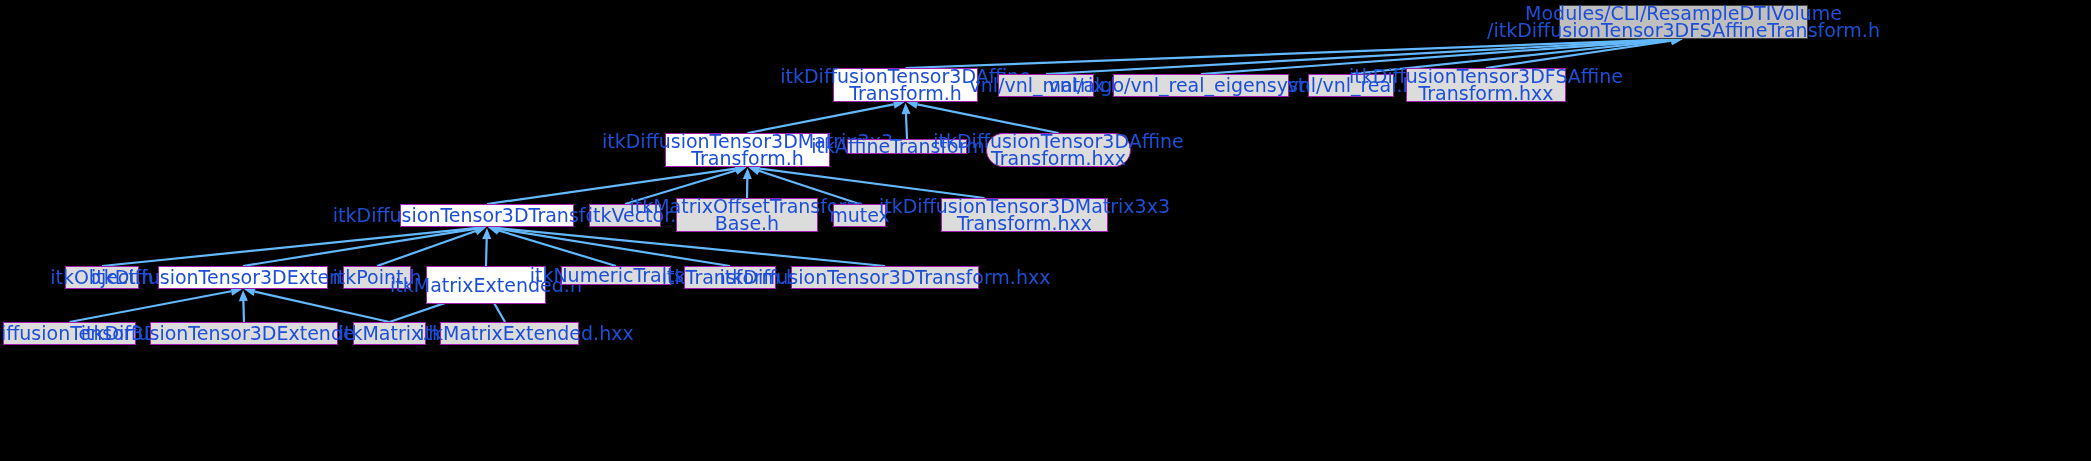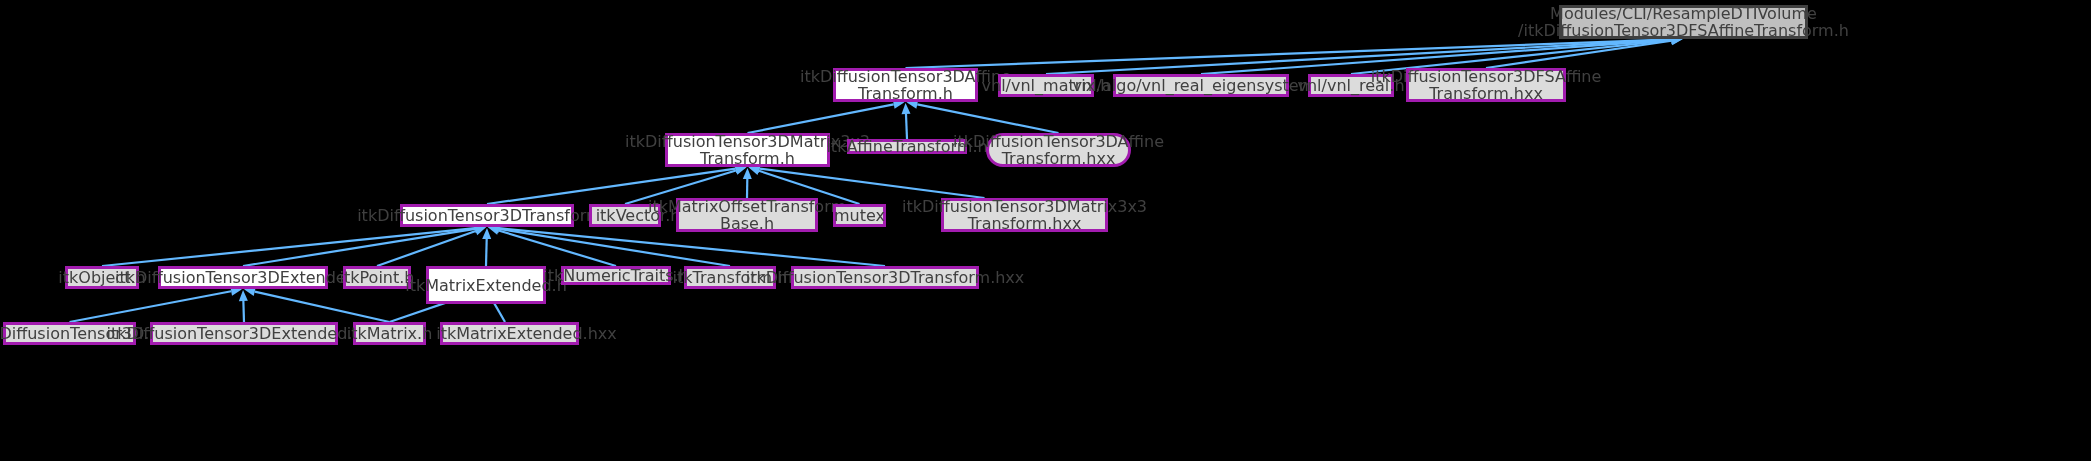--- a/index.html
+++ b/index.html
@@ -23,25 +23,25 @@
     height: 461px;
     pointer-events: none;
   }
   .node {
     position: absolute;
     box-sizing: border-box;
     display: flex;
     align-items: center;
     justify-content: center;
     text-align: center;
-    color: #404040;
-    font-size: 16px;
+    color: #1d4ed8;
+    font-size: 19px;
     line-height: 17px;
     letter-spacing: 0px;
-    border: 3px solid #a21caf;
+    border: 1px solid #a21caf;
     white-space: pre-line;
     padding: 0 4px;
     z-index: 2;
   }
   .node.fill-white {
     background: #ffffff;
   }
   .node.fill-gray {
     background: #bfbfbf;
   }

